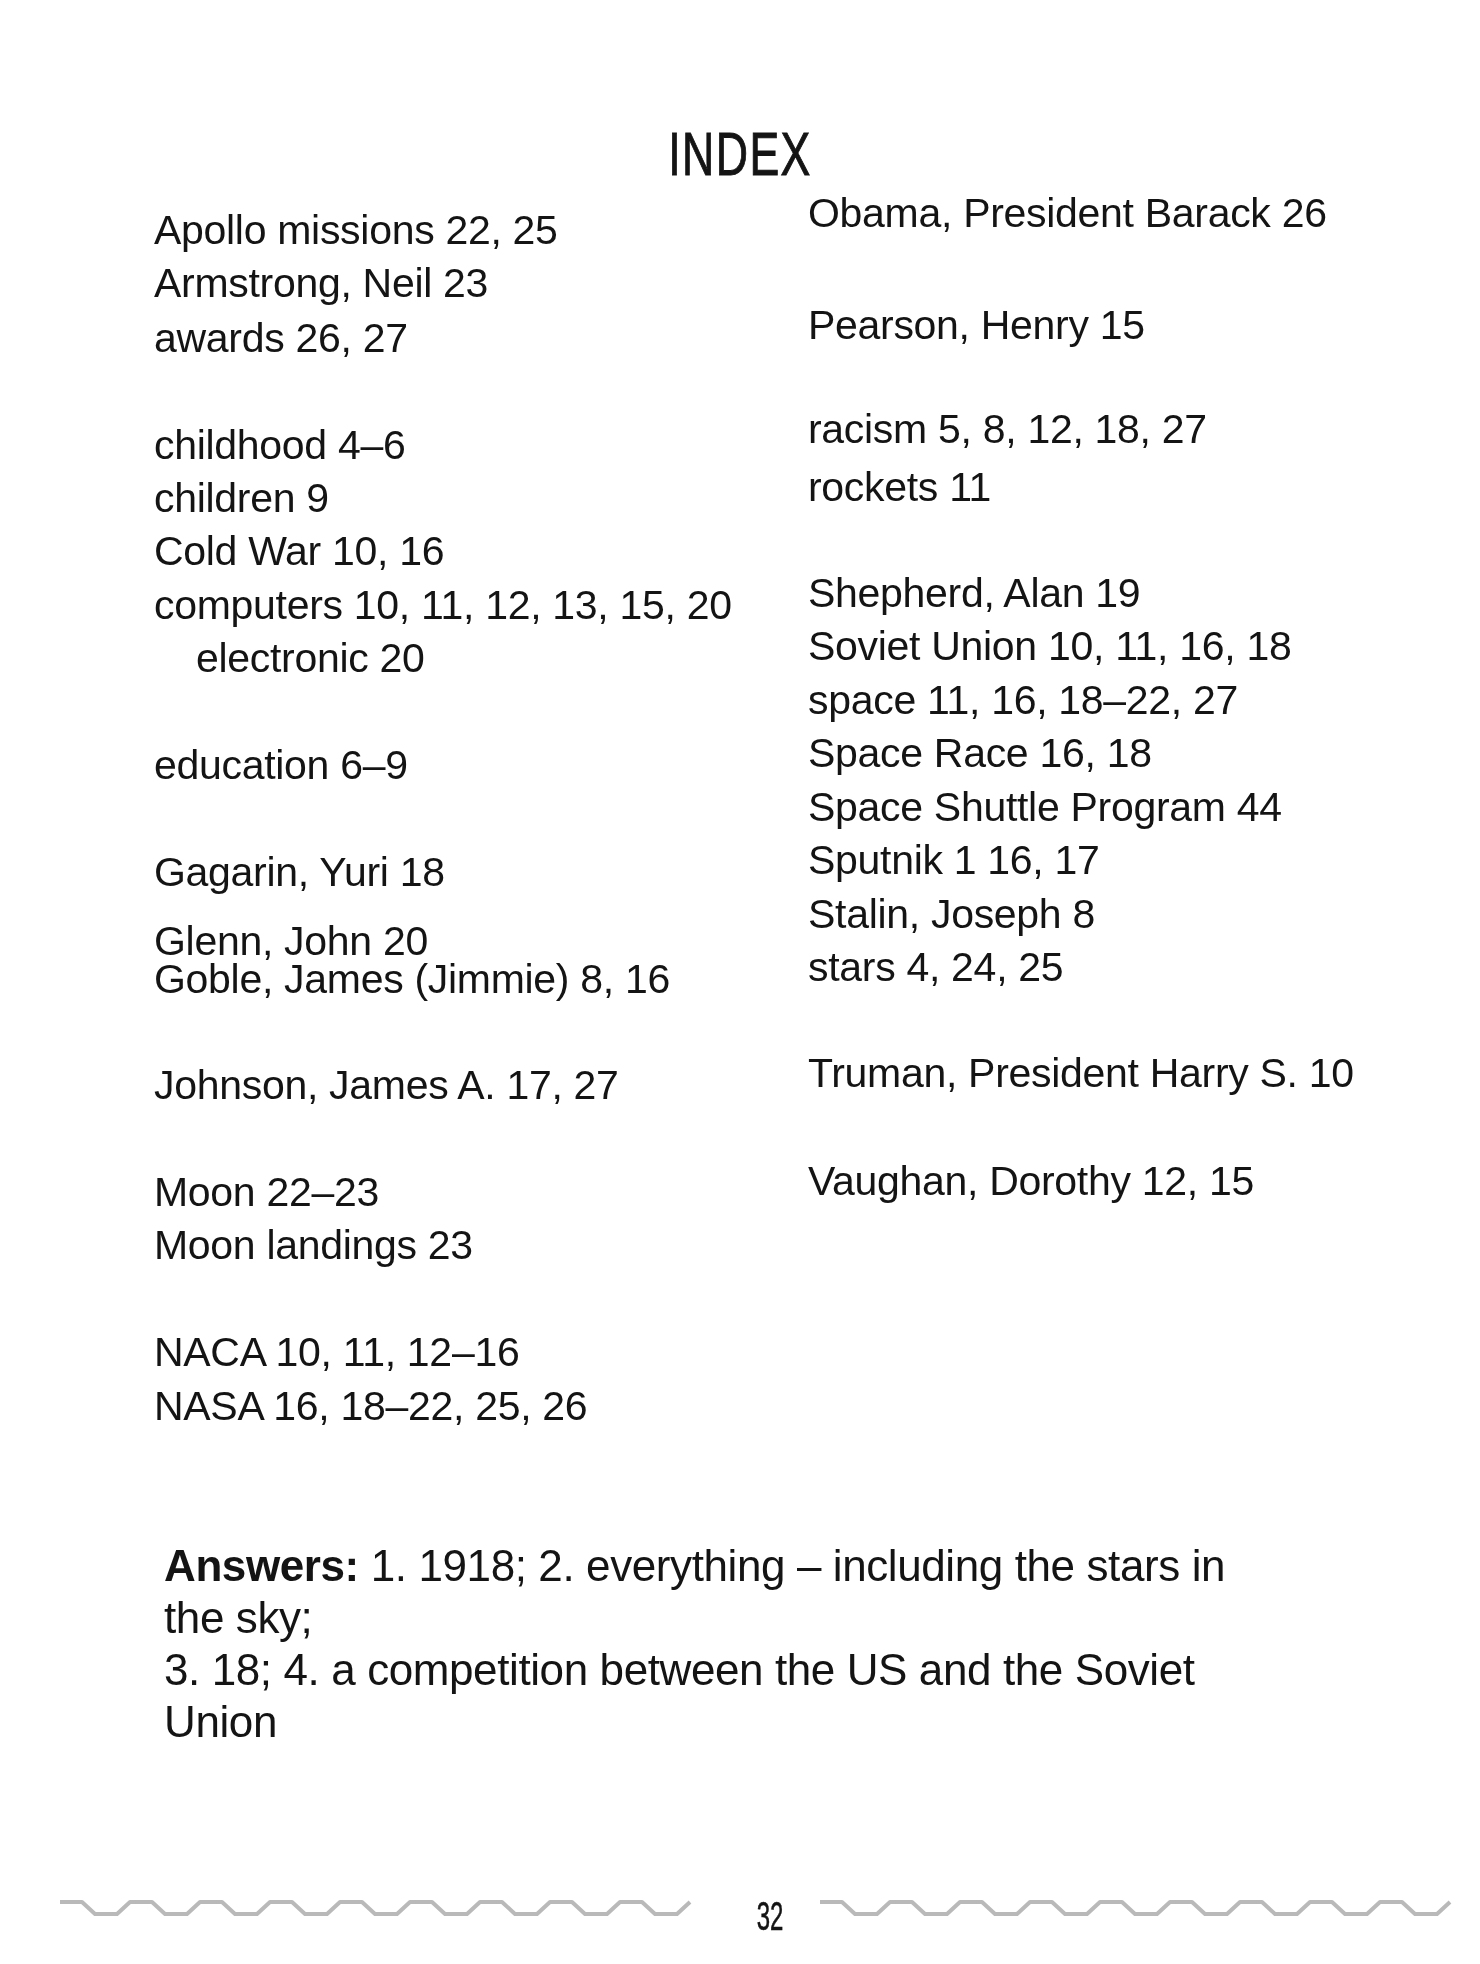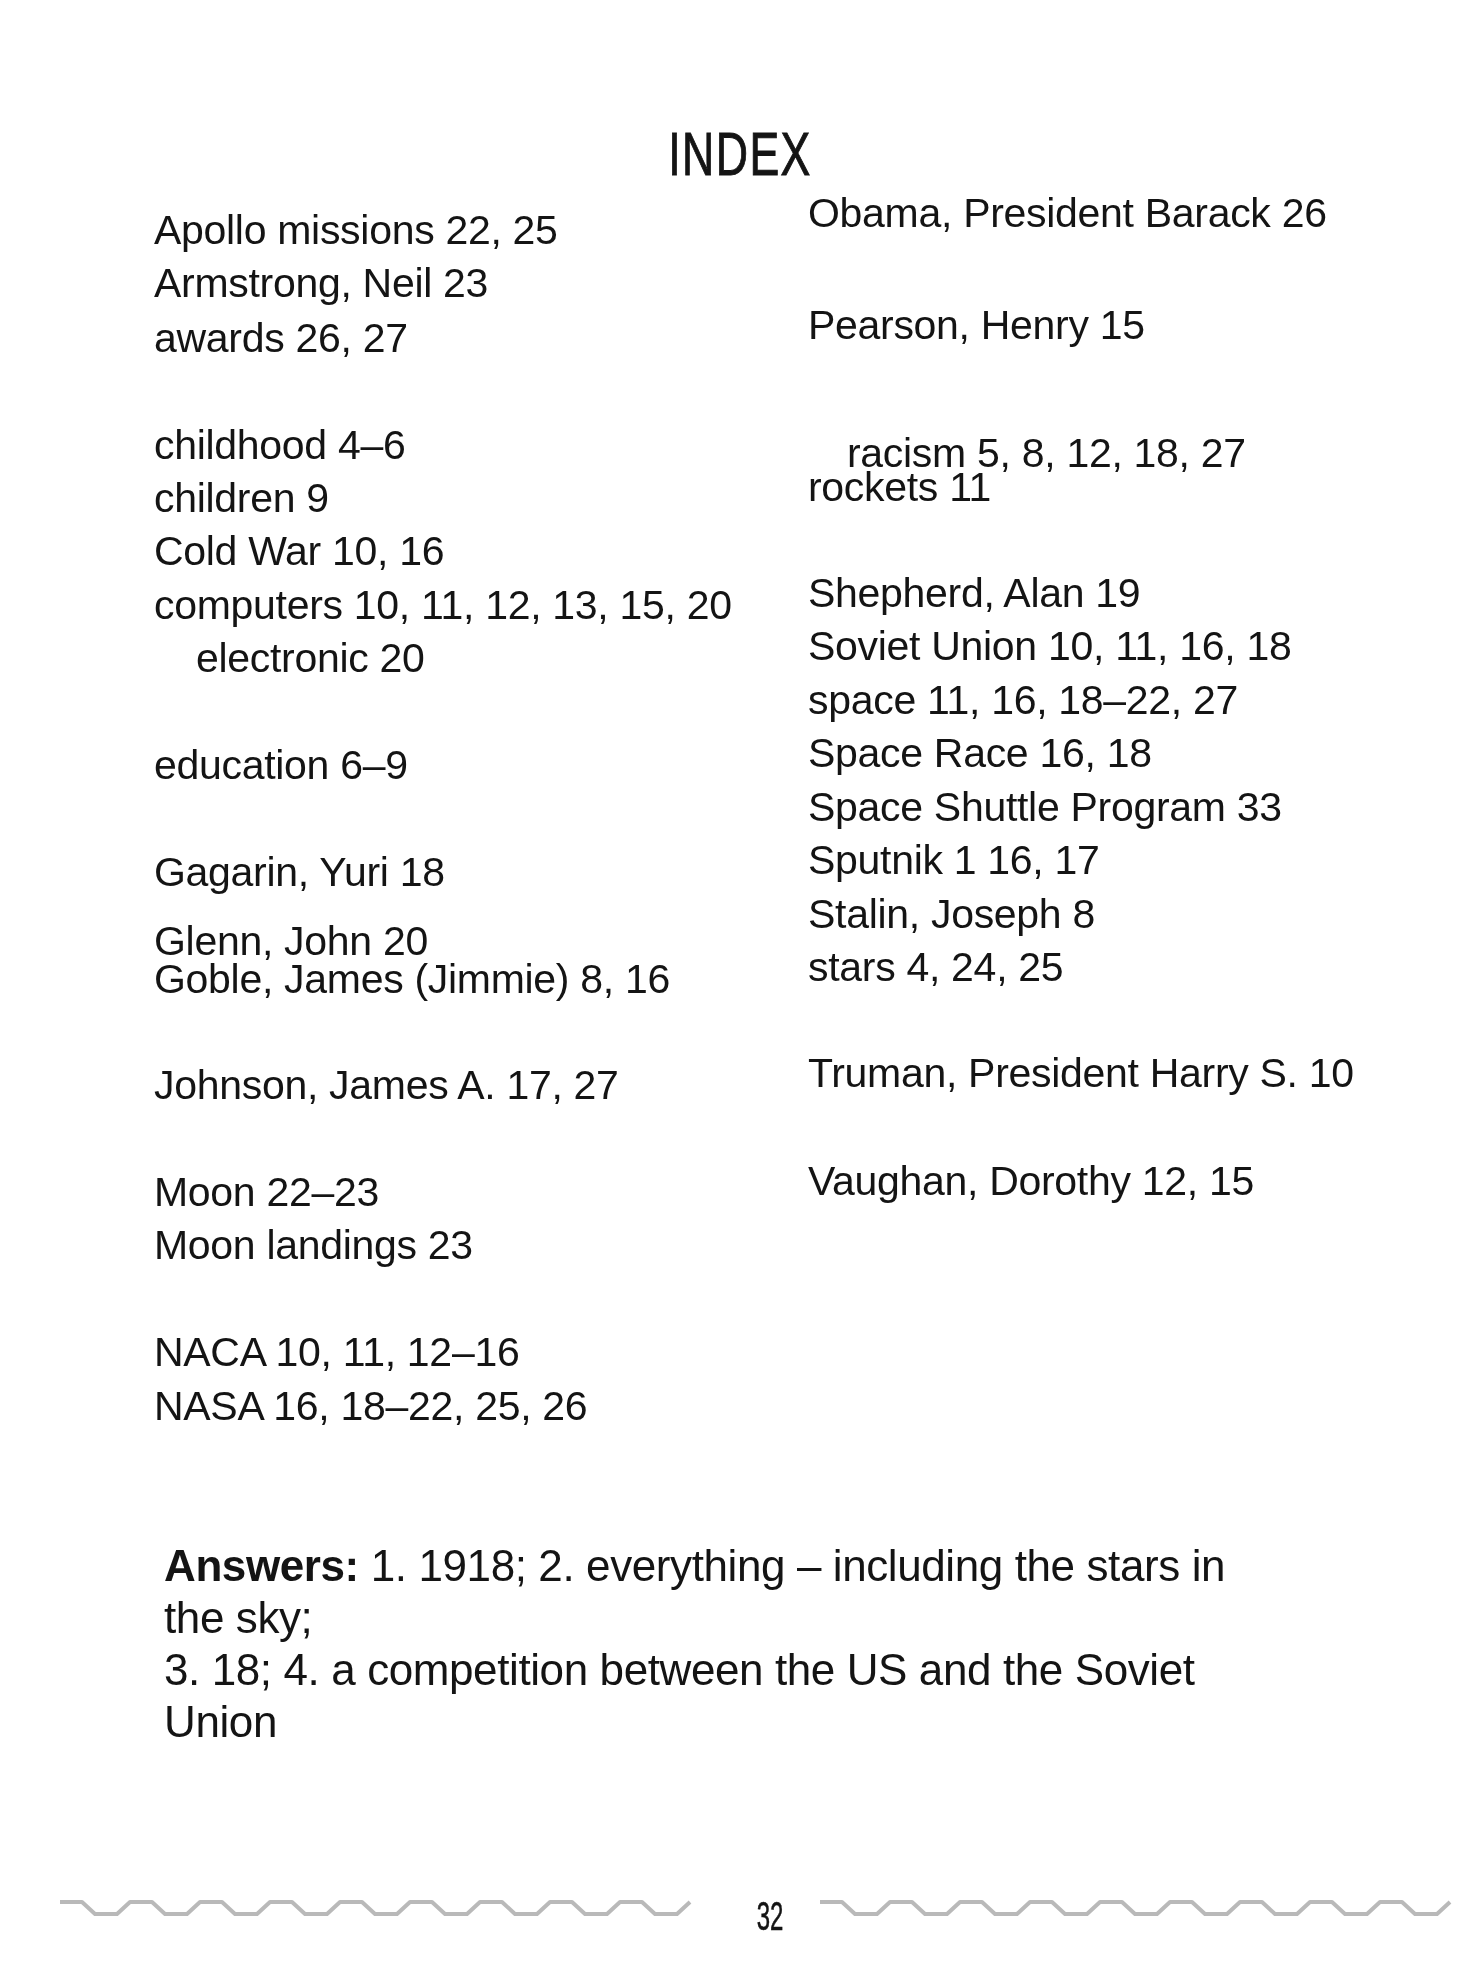--- a/index.html
+++ b/index.html
@@ -105,27 +105,27 @@
     <div class="entry" style="top: 952px;">Goble, James (Jimmie) 8, 16</div>
     <div class="entry" style="top: 1058px;">Johnson, James A. 17, 27</div>
     <div class="entry" style="top: 1165px; text-align: right;">Moon 22–23</div>
     <div class="entry" style="top: 1218px;">Moon landings 23</div>
     <div class="entry" style="top: 1325px;">NACA 10, 11, 12–16</div>
     <div class="entry" style="top: 1379px;">NASA 16, 18–22, 25, 26</div>
   </div>
 <div class="index-col" id="col-right">
     <div class="entry" style="top: 186px;">Obama, President Barack 26</div>
     <div class="entry" style="top: 298px;">Pearson, Henry 15</div>
-    <div class="entry" style="top: 426px; margin-left: 39px;">racism 5, 8, 12, 18, 27</div>
+    <div class="entry" style="top: 402px;">racism 5, 8, 12, 18, 27</div>
     <div class="entry" style="top: 460px;">rockets 11</div>
     <div class="entry" style="top: 566px;">Shepherd, Alan 19</div>
     <div class="entry" style="top: 619px;">Soviet Union 10, 11, 16, 18</div>
     <div class="entry" style="top: 673px;">space 11, 16, 18–22, 27</div>
     <div class="entry" style="top: 726px;">Space Race 16, 18</div>
-    <div class="entry" style="top: 780px;">Space Shuttle Program 33</div>
+    <div class="entry" style="top: 780px;">Space Shuttle Program 44</div>
     <div class="entry" style="top: 833px;">Sputnik 1 16, 17</div>
     <div class="entry" style="top: 887px;">Stalin, Joseph 8</div>
     <div class="entry" style="top: 940px;">stars 4, 24, 25</div>
     <div class="entry" style="top: 1046px;">Truman, President Harry S. 10</div>
     <div class="entry" style="top: 1154px;">Vaughan, Dorothy 12, 15</div>
   </div>
 
 <div class="answers">
   <div><span class="ans-label">Answers:</span><span> 1. 1918; 2. everything – including the stars in the sky;</span></div>
   <div>3. 18; 4. a competition between the US and the Soviet Union</div>

